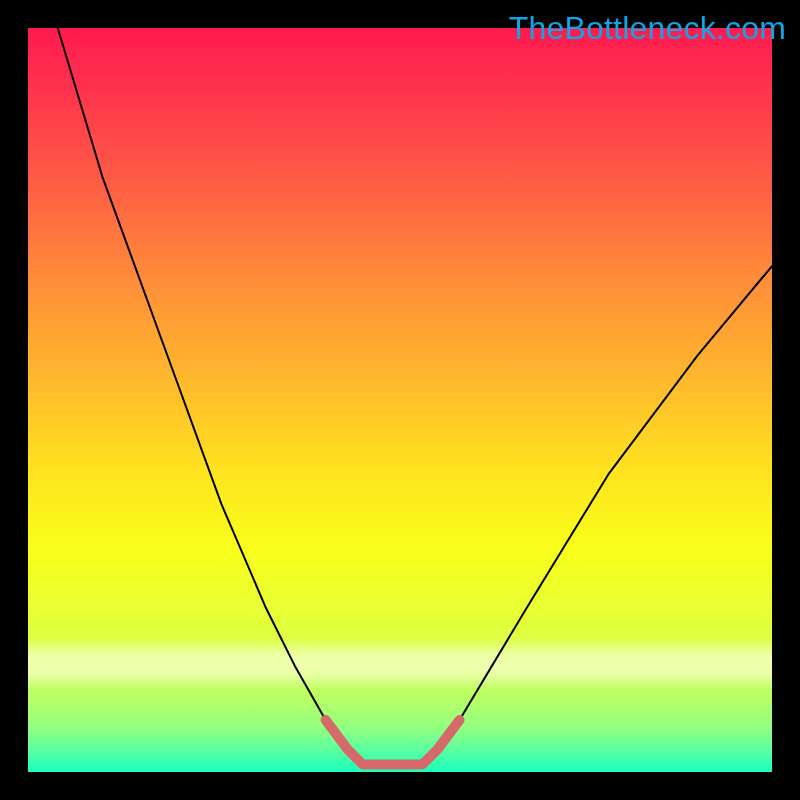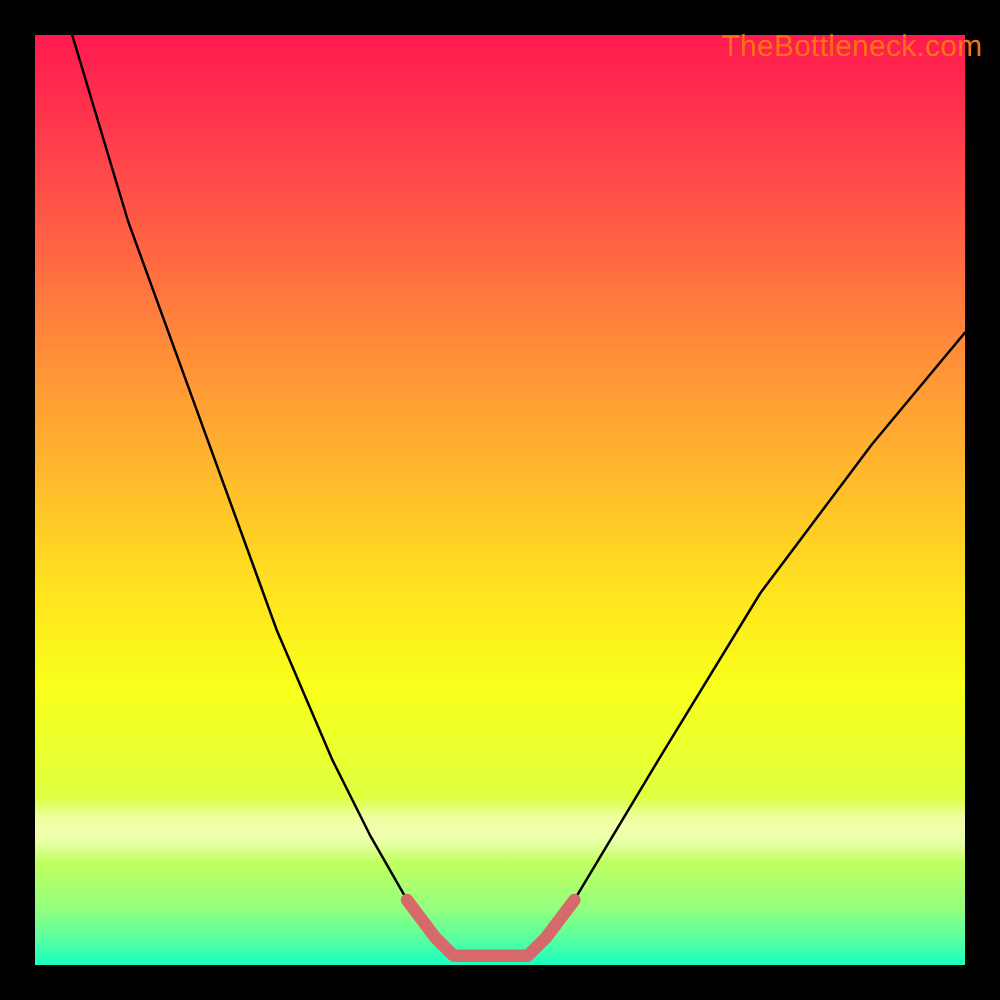--- a/index.html
+++ b/index.html
@@ -12,24 +12,24 @@
     font-family: Arial, Helvetica, sans-serif;
   }
   .frame {
     position: relative;
     width: 800px;
     height: 800px;
     background: #000;
   }
   .watermark {
     position: absolute;
-    top: 24px;
+    top: 10px;
     right: 14px;
-    color: #f97316;
-    font-size: 24px;
+    color: #0ea5e9;
+    font-size: 32px;
     font-weight: 500;
     letter-spacing: 0.2px;
     z-index: 30;
   }
   .plot-area {
     position: absolute;
     left: 28px;
     top: 28px;
     width: 744px;
     height: 744px;

